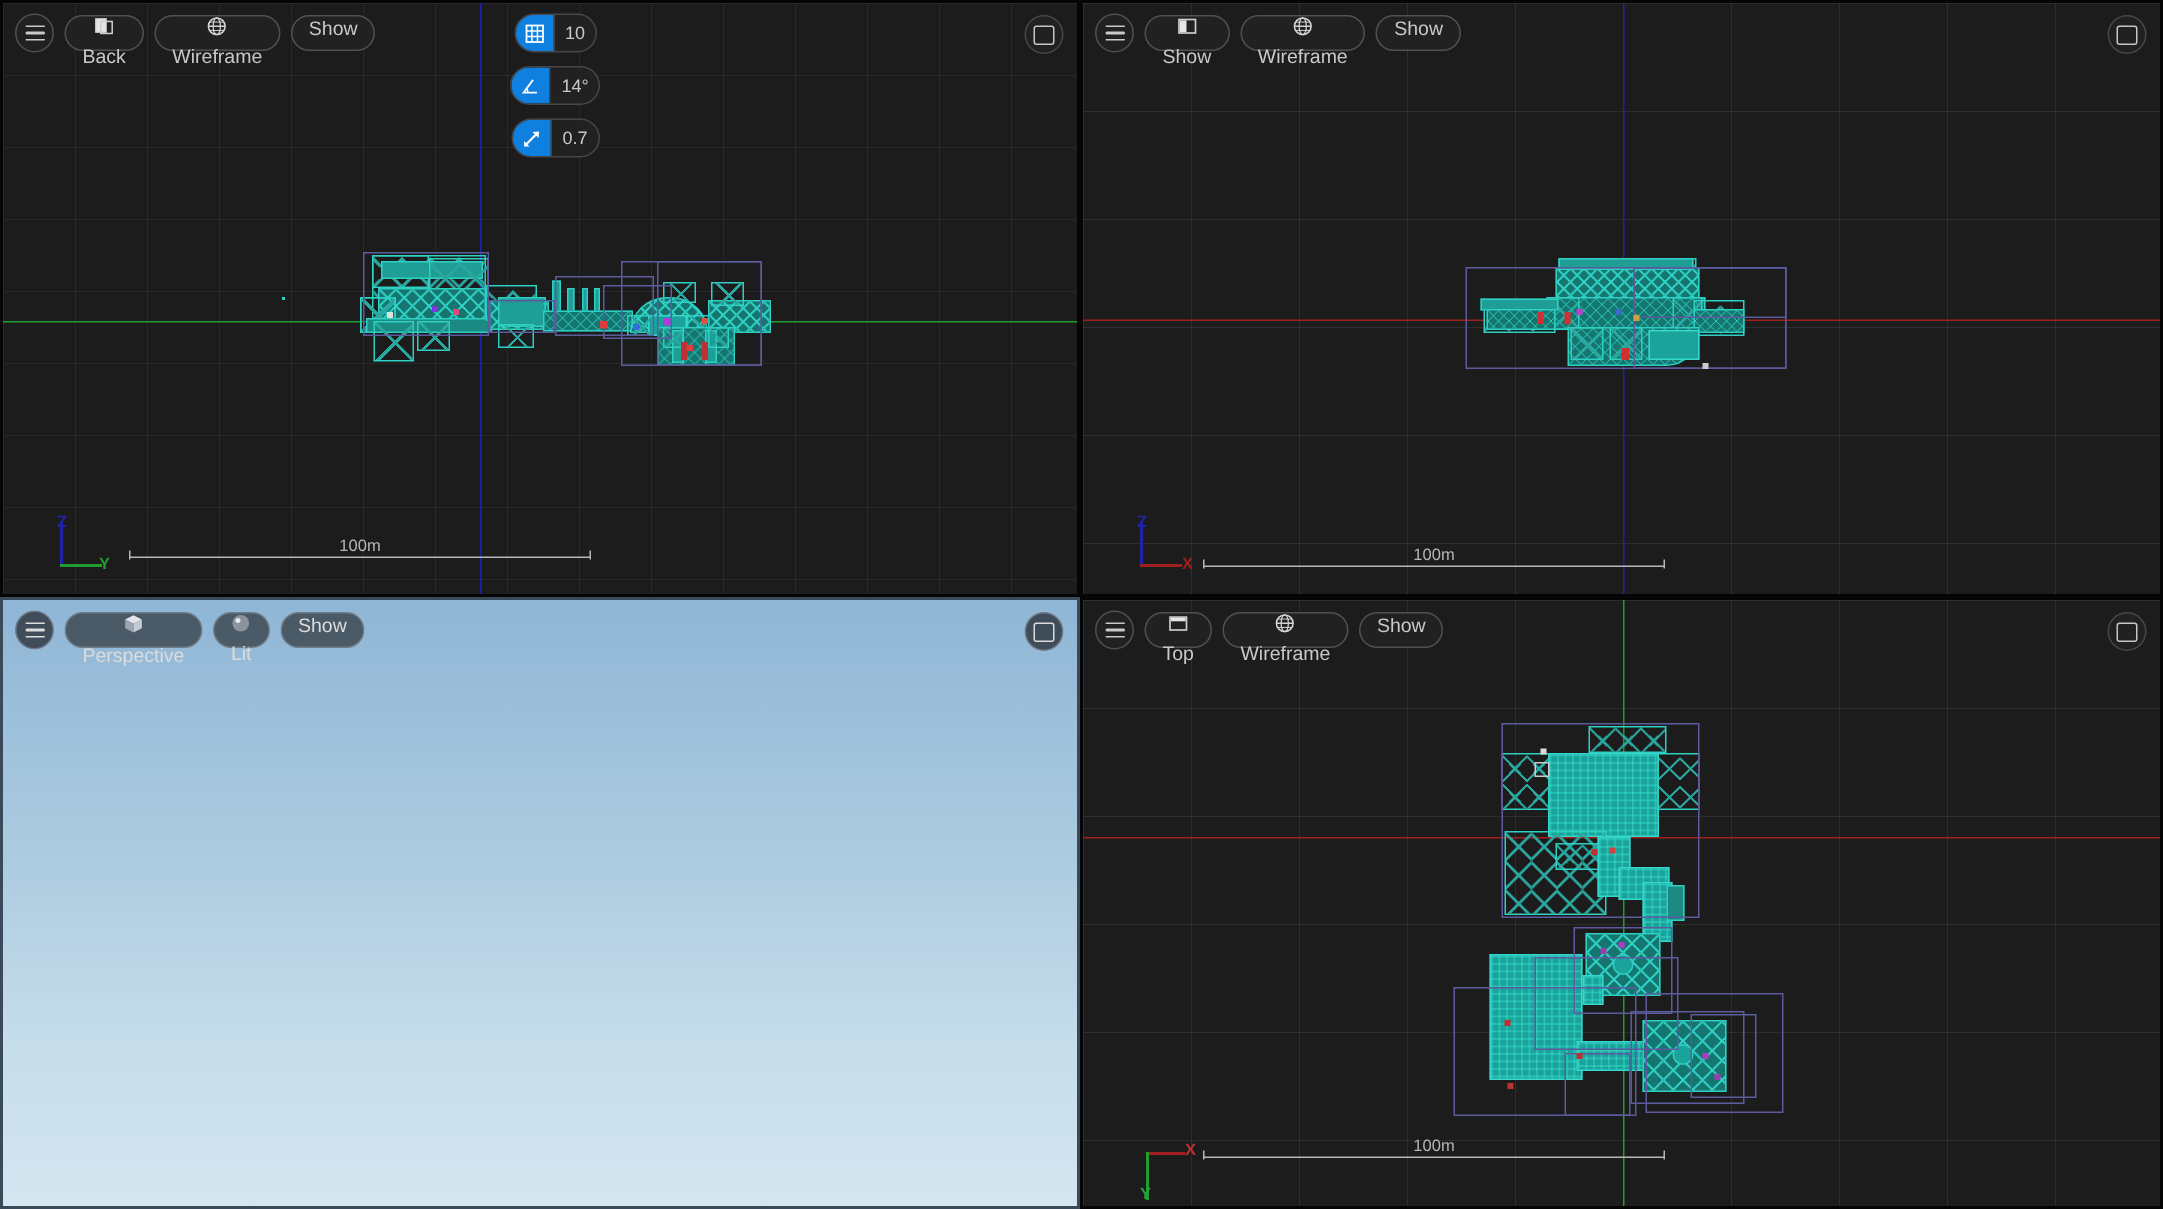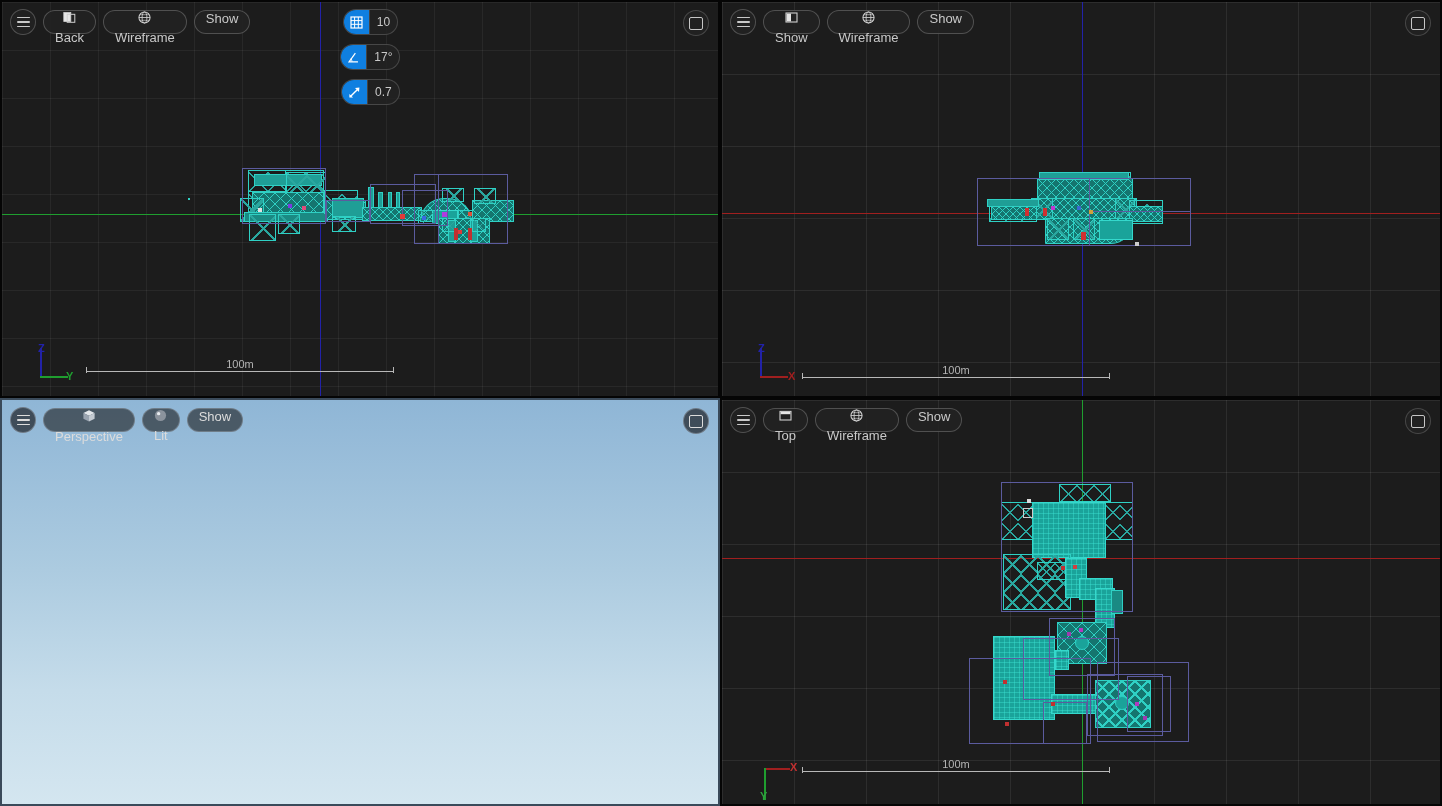--- a/index.html
+++ b/index.html
@@ -327,21 +327,21 @@
         </div>
 
         <div class="seg">
           <div class="sb on">
             <svg class="svgic" width="13" height="13" viewBox="0 0 14 14">
               <path d="M11.8 11.6 L2.2 11.6 L9 2.4" fill="none" stroke="#ffffff" stroke-width="1.3"></path>
               <path d="M5.4 11.6 A5.6 5.6 0 0 0 4.2 8.2" fill="none" stroke="#ffffff" stroke-width="1"></path>
             </svg>
           </div>
           <div class="divln"></div>
-          <div class="num">17°</div>
+          <div class="num">14°</div>
         </div>
 
         <div class="seg">
           <div class="sb on">
             <svg class="svgic" width="13" height="13" viewBox="0 0 13 13">
               <path d="M2.4 10.6 L10 3" fill="none" stroke="#ffffff" stroke-width="1.4"></path>
               <path d="M11.4 1.6 L11 6 L7 2 Z" fill="#ffffff"></path>
               <path d="M1.4 11.6 L1.4 8 L5 11.6 Z" fill="#ffffff"></path>
             </svg>
           </div>

